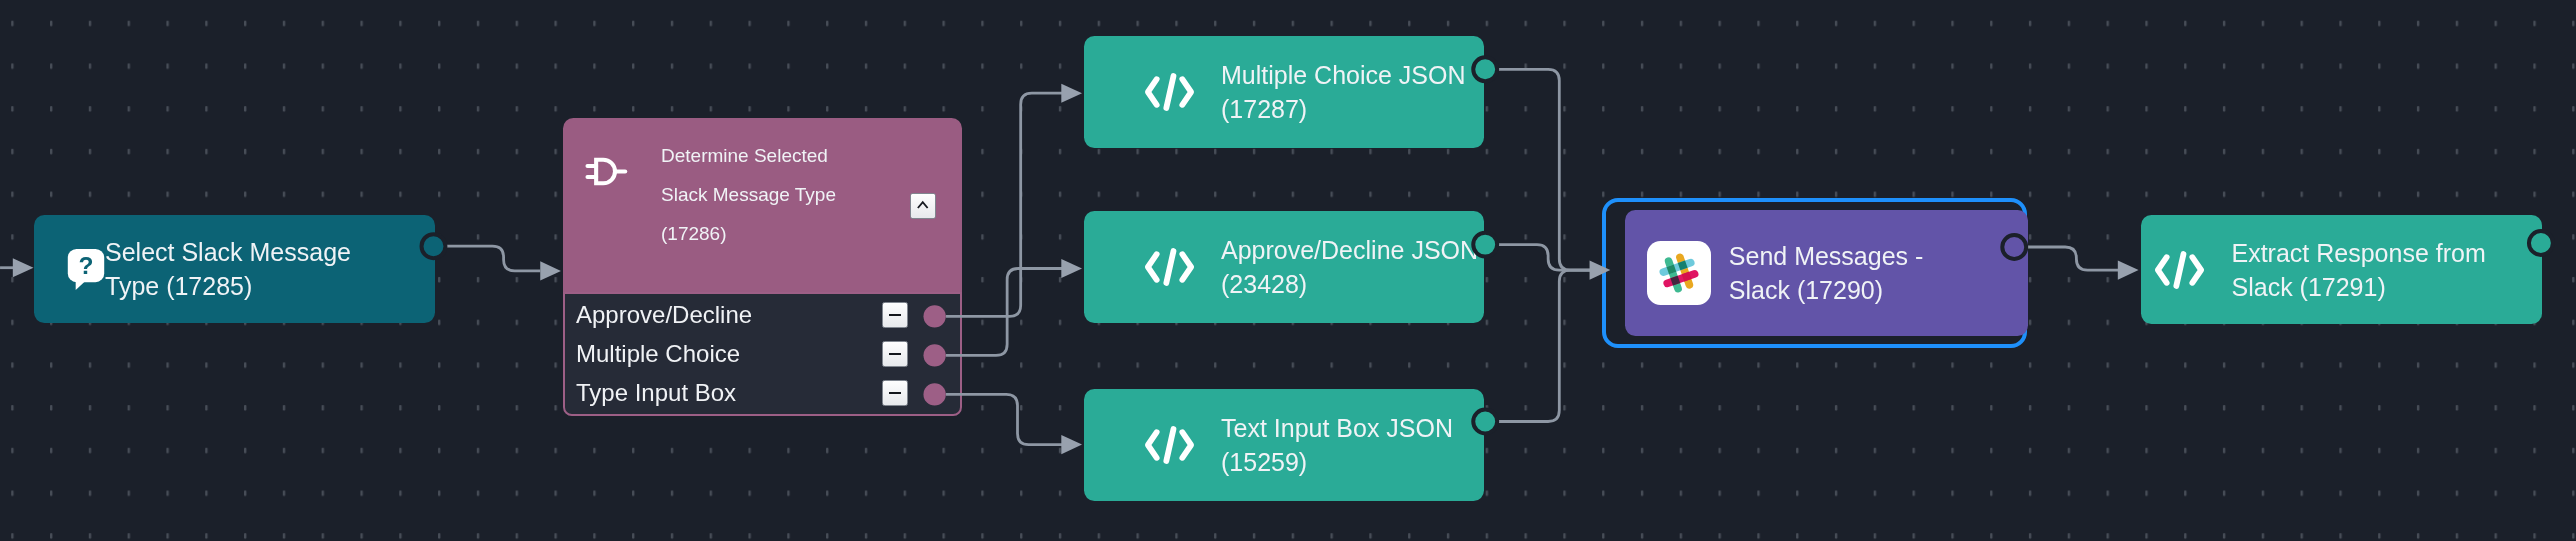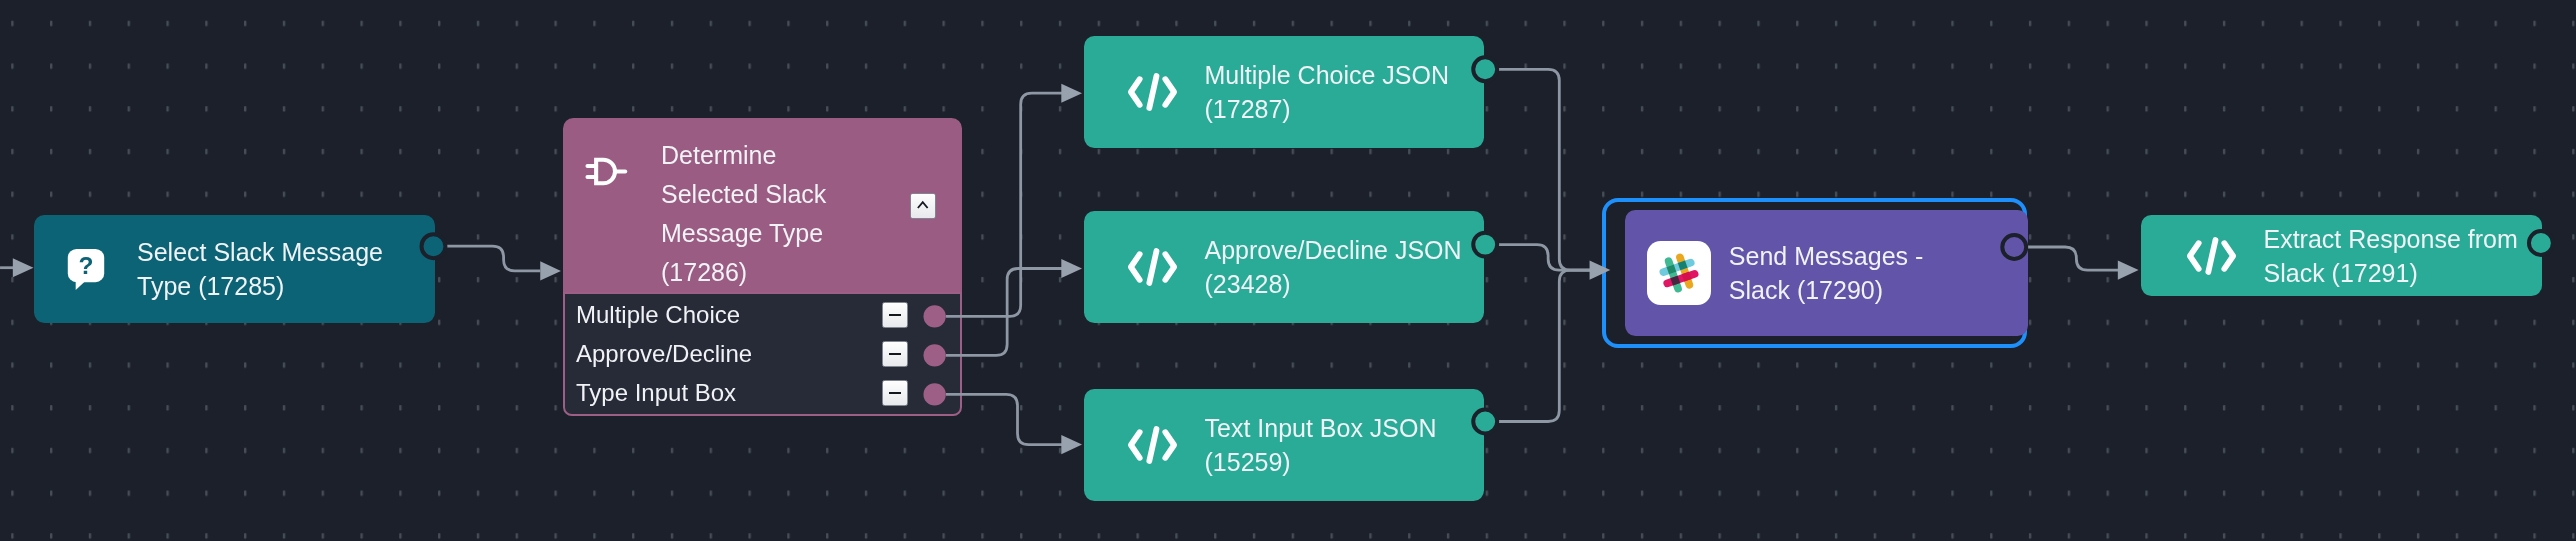--- a/index.html
+++ b/index.html
@@ -4,40 +4,40 @@
 <style>
   html,body{margin:0;padding:0;background:#10141b;}
   .canvas{position:relative;width:2576px;height:541px;background:#1b202a;overflow:hidden;
           font-family:"Liberation Sans","DejaVu Sans",sans-serif;color:#eef1f4;}
   .layer{position:absolute;left:0;top:0;width:2576px;height:541px;}
   .node{position:absolute;display:flex;align-items:center;border-radius:10.4px;box-sizing:border-box;}
   .node-title{font-size:25px;line-height:34px;color:#f0f3f6;}
   .teal-node{background:#0c6375;}
   .green-node{background:#2aab97;}
   .purple-node{background:#6254a8;margin-left:12px;}
-  .code-node{left:1084px;width:400px;height:112px;padding-left:42px;}
+  .code-node{left:1084px;width:400px;height:112px;padding-left:20px;justify-content:flex-end;}
   .code-node .node-title{margin-left:25.5px;width:263px;}
   
   .selection-frame{position:absolute;left:1602px;top:198px;width:425px;height:150px;
                    border:4.8px solid #1e90fb;border-radius:16px;box-sizing:border-box;}
   #node-slack{left:1613px;top:210px;width:403px;height:126px;padding-left:21.5px;}
   #node-slack .node-title{margin-left:18.3px;width:211px;}
   .slack-badge{width:64px;height:64px;background:#ffffff;border-radius:13.5px;
                display:flex;align-items:center;justify-content:center;flex:0 0 auto;}
   
   #node-select{left:34px;top:215px;width:401px;height:108px;padding-left:33px;}
-  #node-select .node-title{margin-left:32px;width:271px;}
-  
-  #node-extract{left:2141px;top:215px;width:401px;height:81px;padding-left:44px;}
+  #node-select .node-title{width:271px;}
+  
+  #node-extract{left:2141px;top:215px;width:401px;height:109px;padding-left:12px;}
   #node-extract .node-title{margin-left:25.5px;width:275px;}
   
   #node-determine{position:absolute;left:563px;top:118px;width:399px;height:298px;}
   .det-header{position:absolute;left:0;top:0;width:399px;height:174px;background:#9a5c82;
               border-radius:10.4px 10.4px 0 0;}
-  .det-title{position:absolute;left:98px;top:17.5px;width:195px;font-size:25px;line-height:39px;color:#f0f3f6;}
+  .det-title{position:absolute;left:98px;top:17.5px;width:195px;font-size:19px;line-height:39px;color:#f0f3f6;}
   .det-icon{position:absolute;left:21.5px;top:37px;}
   .collapse-btn{position:absolute;left:347px;top:75px;width:26px;height:26px;
                 background:linear-gradient(180deg,#fefefe,#e7e9ec);border:0.8px solid #80868f;
                 border-radius:2.4px;box-sizing:border-box;display:flex;align-items:center;justify-content:center;padding:0;}
   .det-rows{position:absolute;left:0;top:174px;width:399px;height:124px;background:#262b37;
             border:2.4px solid #9d5f86;border-radius:0 0 8.8px 8.8px;box-sizing:border-box;padding-top:1.6px;}
   .port-row{position:relative;height:39px;display:flex;align-items:center;}
   .port-row-label{padding-left:11px;font-size:24px;color:#f0f2f5;}
   .minus-btn{position:absolute;left:317px;top:6.4px;width:26px;height:26px;
              background:linear-gradient(180deg,#fefefe,#e7e9ec);border:0.8px solid #80868f;
@@ -78,27 +78,27 @@
       </svg>
       <div class="det-title">Determine Selected Slack Message Type (17286)</div>
       <button class="collapse-btn">
         <svg width="21.5" height="21.5" viewBox="0 0 33 33">
           <polyline points="9,20 16.5,11 24,20" fill="none" stroke="#171b22" stroke-width="2.8"></polyline>
         </svg>
       </button>
     </div>
     <div class="det-rows">
       <div class="port-row">
-        <span class="port-row-label">Multiple Choice</span>
+        <span class="port-row-label">Approve/Decline</span>
         <button class="minus-btn">
           <span class="minus-bar"></span>
         </button>
       </div>
       <div class="port-row">
-        <span class="port-row-label">Approve/Decline</span>
+        <span class="port-row-label">Multiple Choice</span>
         <button class="minus-btn">
           <span class="minus-bar"></span>
         </button>
       </div>
       <div class="port-row">
         <span class="port-row-label">Type Input Box</span>
         <button class="minus-btn">
           <span class="minus-bar"></span>
         </button>
       </div>

